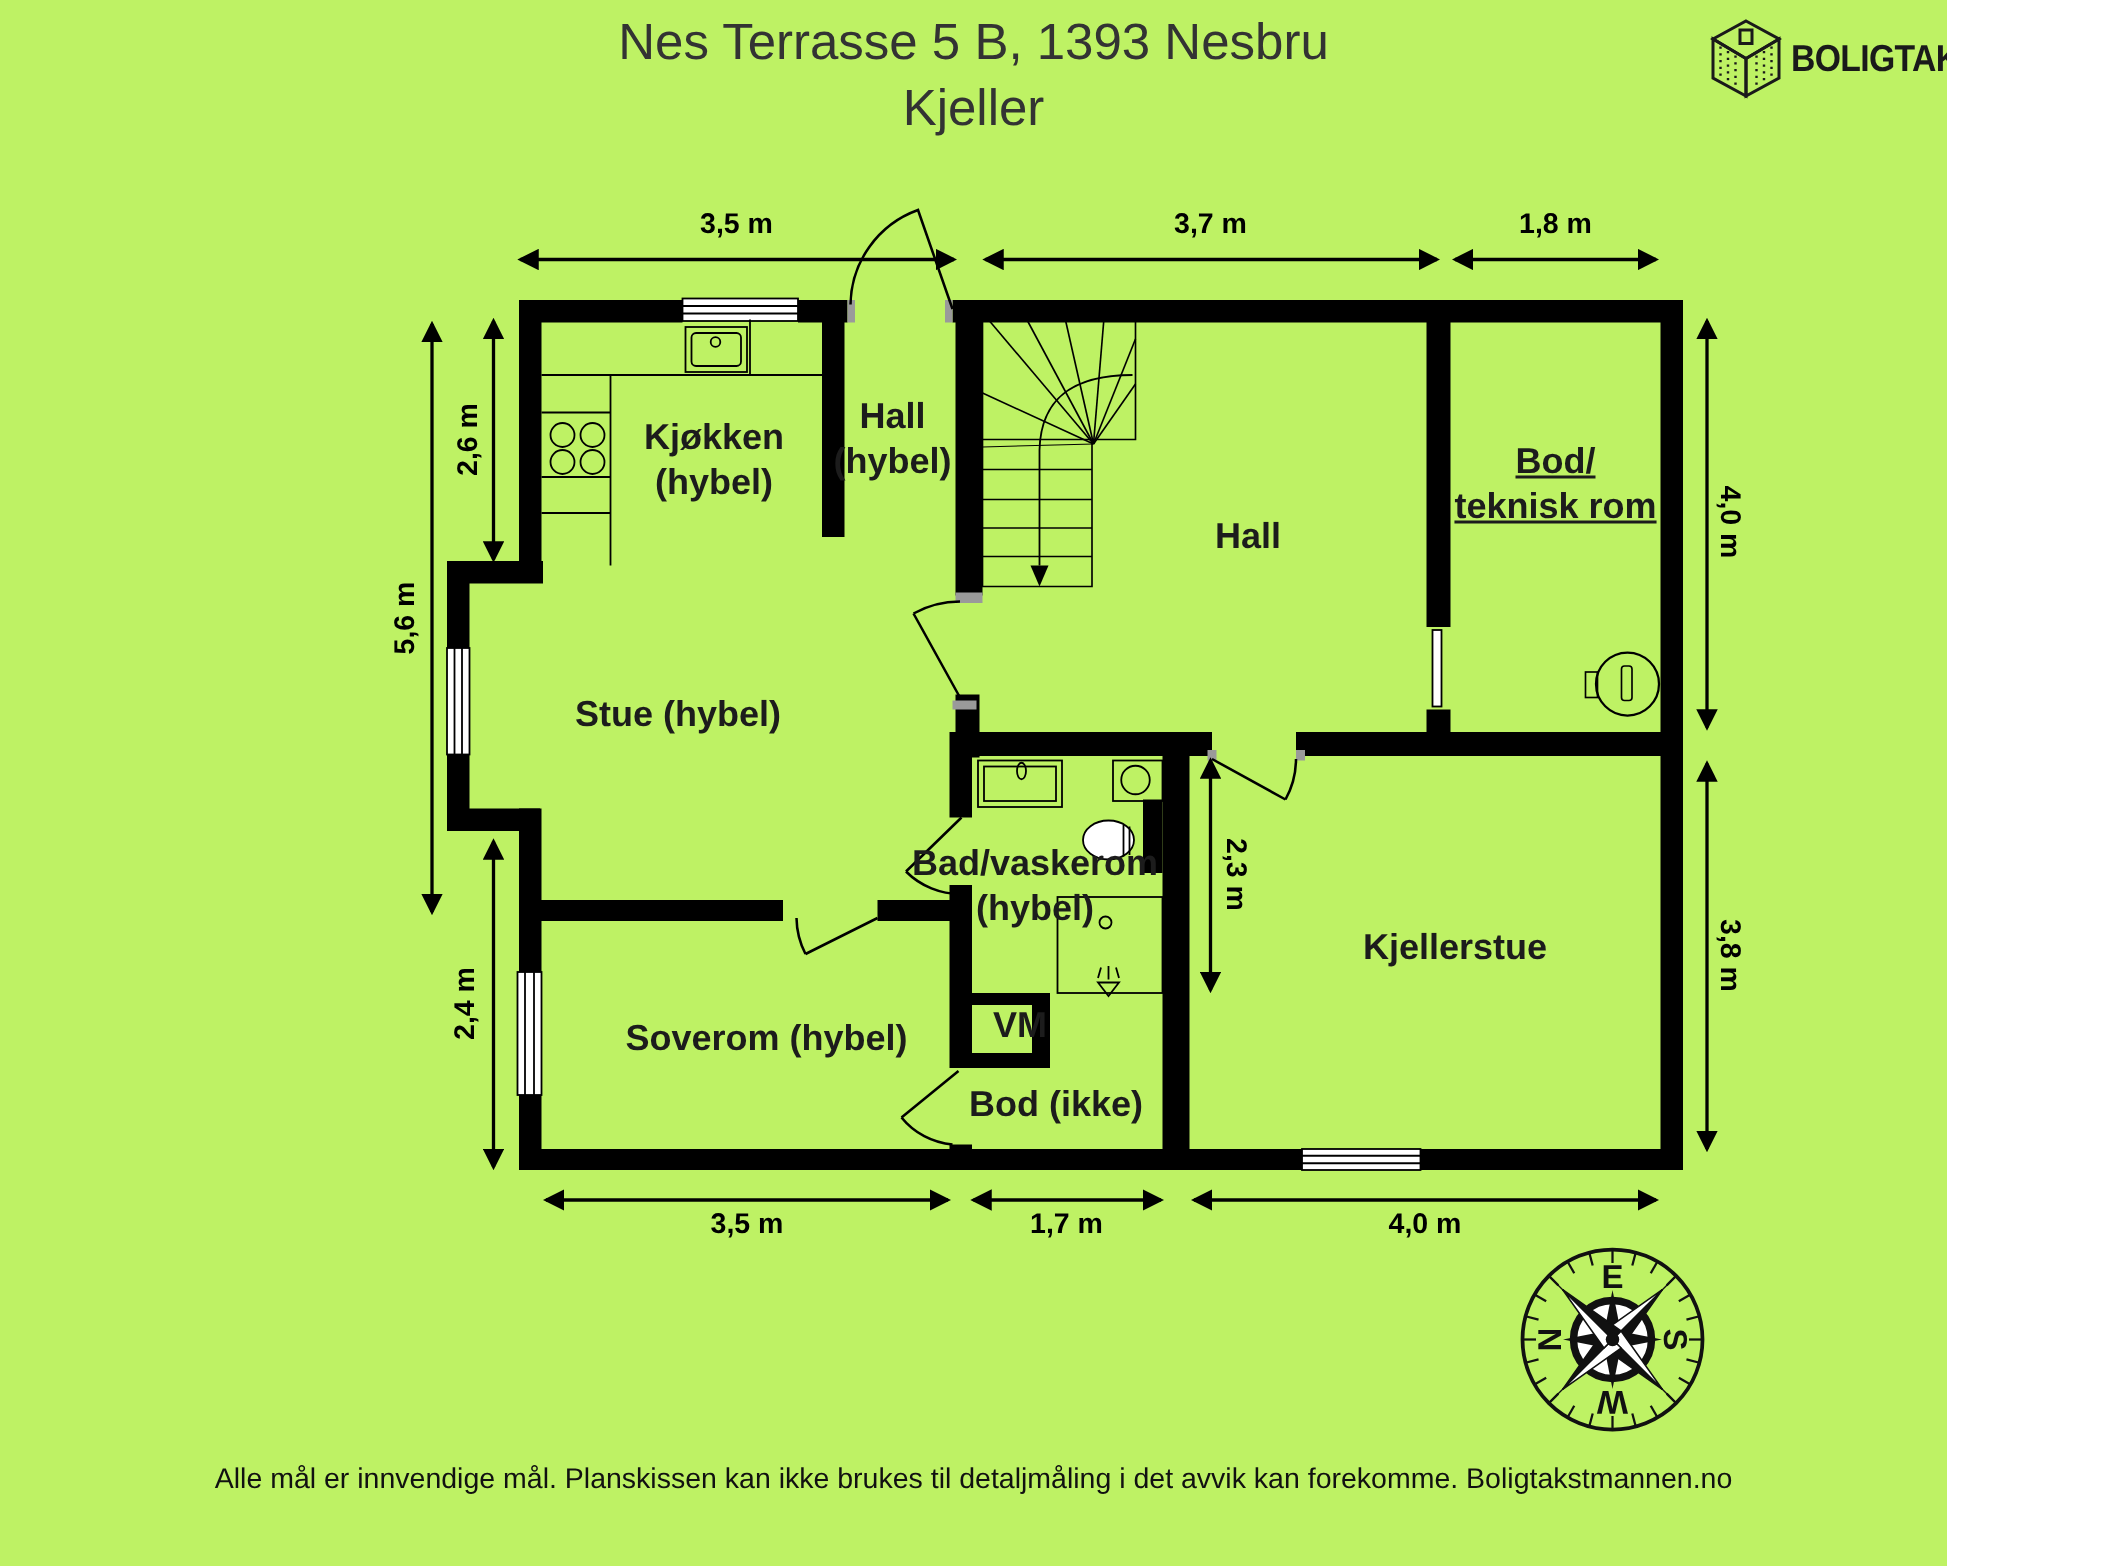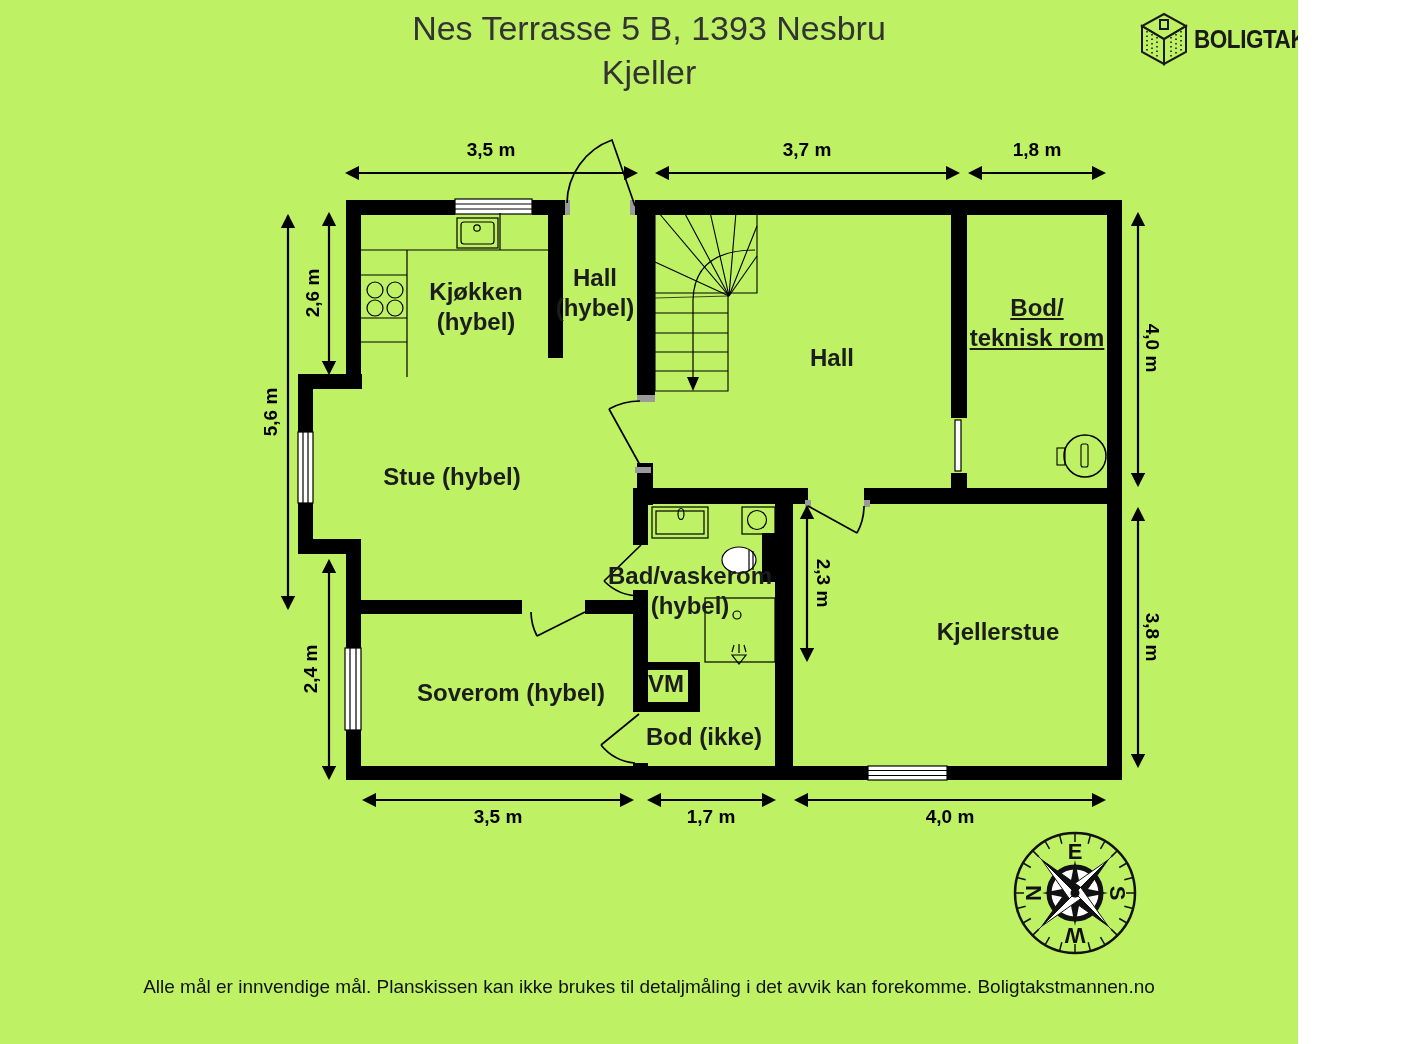--- a/index.html
+++ b/index.html
@@ -265,23 +265,23 @@
   <div class="lbl room" style="left:832px;top:358px;">Hall</div>
   <div class="lbl room" style="left:1037px;top:323px;text-decoration:underline;">
     <div>Bod/</div>
     <div>teknisk rom</div>
   </div>
   <div class="lbl room" style="left:452px;top:477px;text-align:right;">Stue (hybel)</div>
   <div class="lbl room" style="left:690px;top:577px;margin-top:14px;">
     <div>Bad/vaskerom</div>
     <div>(hybel)</div>
   </div>
-  <div class="lbl room" style="left:970px;top:632px;margin-left:28px;">Kjellerstue</div>
+  <div class="lbl room" style="left:970px;top:632px;">Kjellerstue</div>
   <div class="lbl room" style="left:511px;top:693px;">Soverom (hybel)</div>
-  <div class="lbl room" style="left:666px;top:684px;">VM</div>
+  <div class="lbl room" style="left:666px;top:684px;padding-left:28px;">VM</div>
   <div class="lbl room" style="left:704px;top:737px;">Bod (ikke)</div>
 
   <div class="lbl dim" style="left:491px;top:150px;">3,5 m</div>
   <div class="lbl dim" style="left:807px;top:150px;">3,7 m</div>
   <div class="lbl dim" style="left:1037px;top:150px;">1,8 m</div>
   <div class="lbl dim" style="left:498px;top:817px;">3,5 m</div>
   <div class="lbl dim" style="left:711px;top:817px;">1,7 m</div>
   <div class="lbl dim" style="left:950px;top:817px;">4,0 m</div>
   <div class="lbl dim rotccw" style="left:313px;top:293px;">2,6 m</div>
   <div class="lbl dim rotccw" style="left:271px;top:412px;">5,6 m</div>

